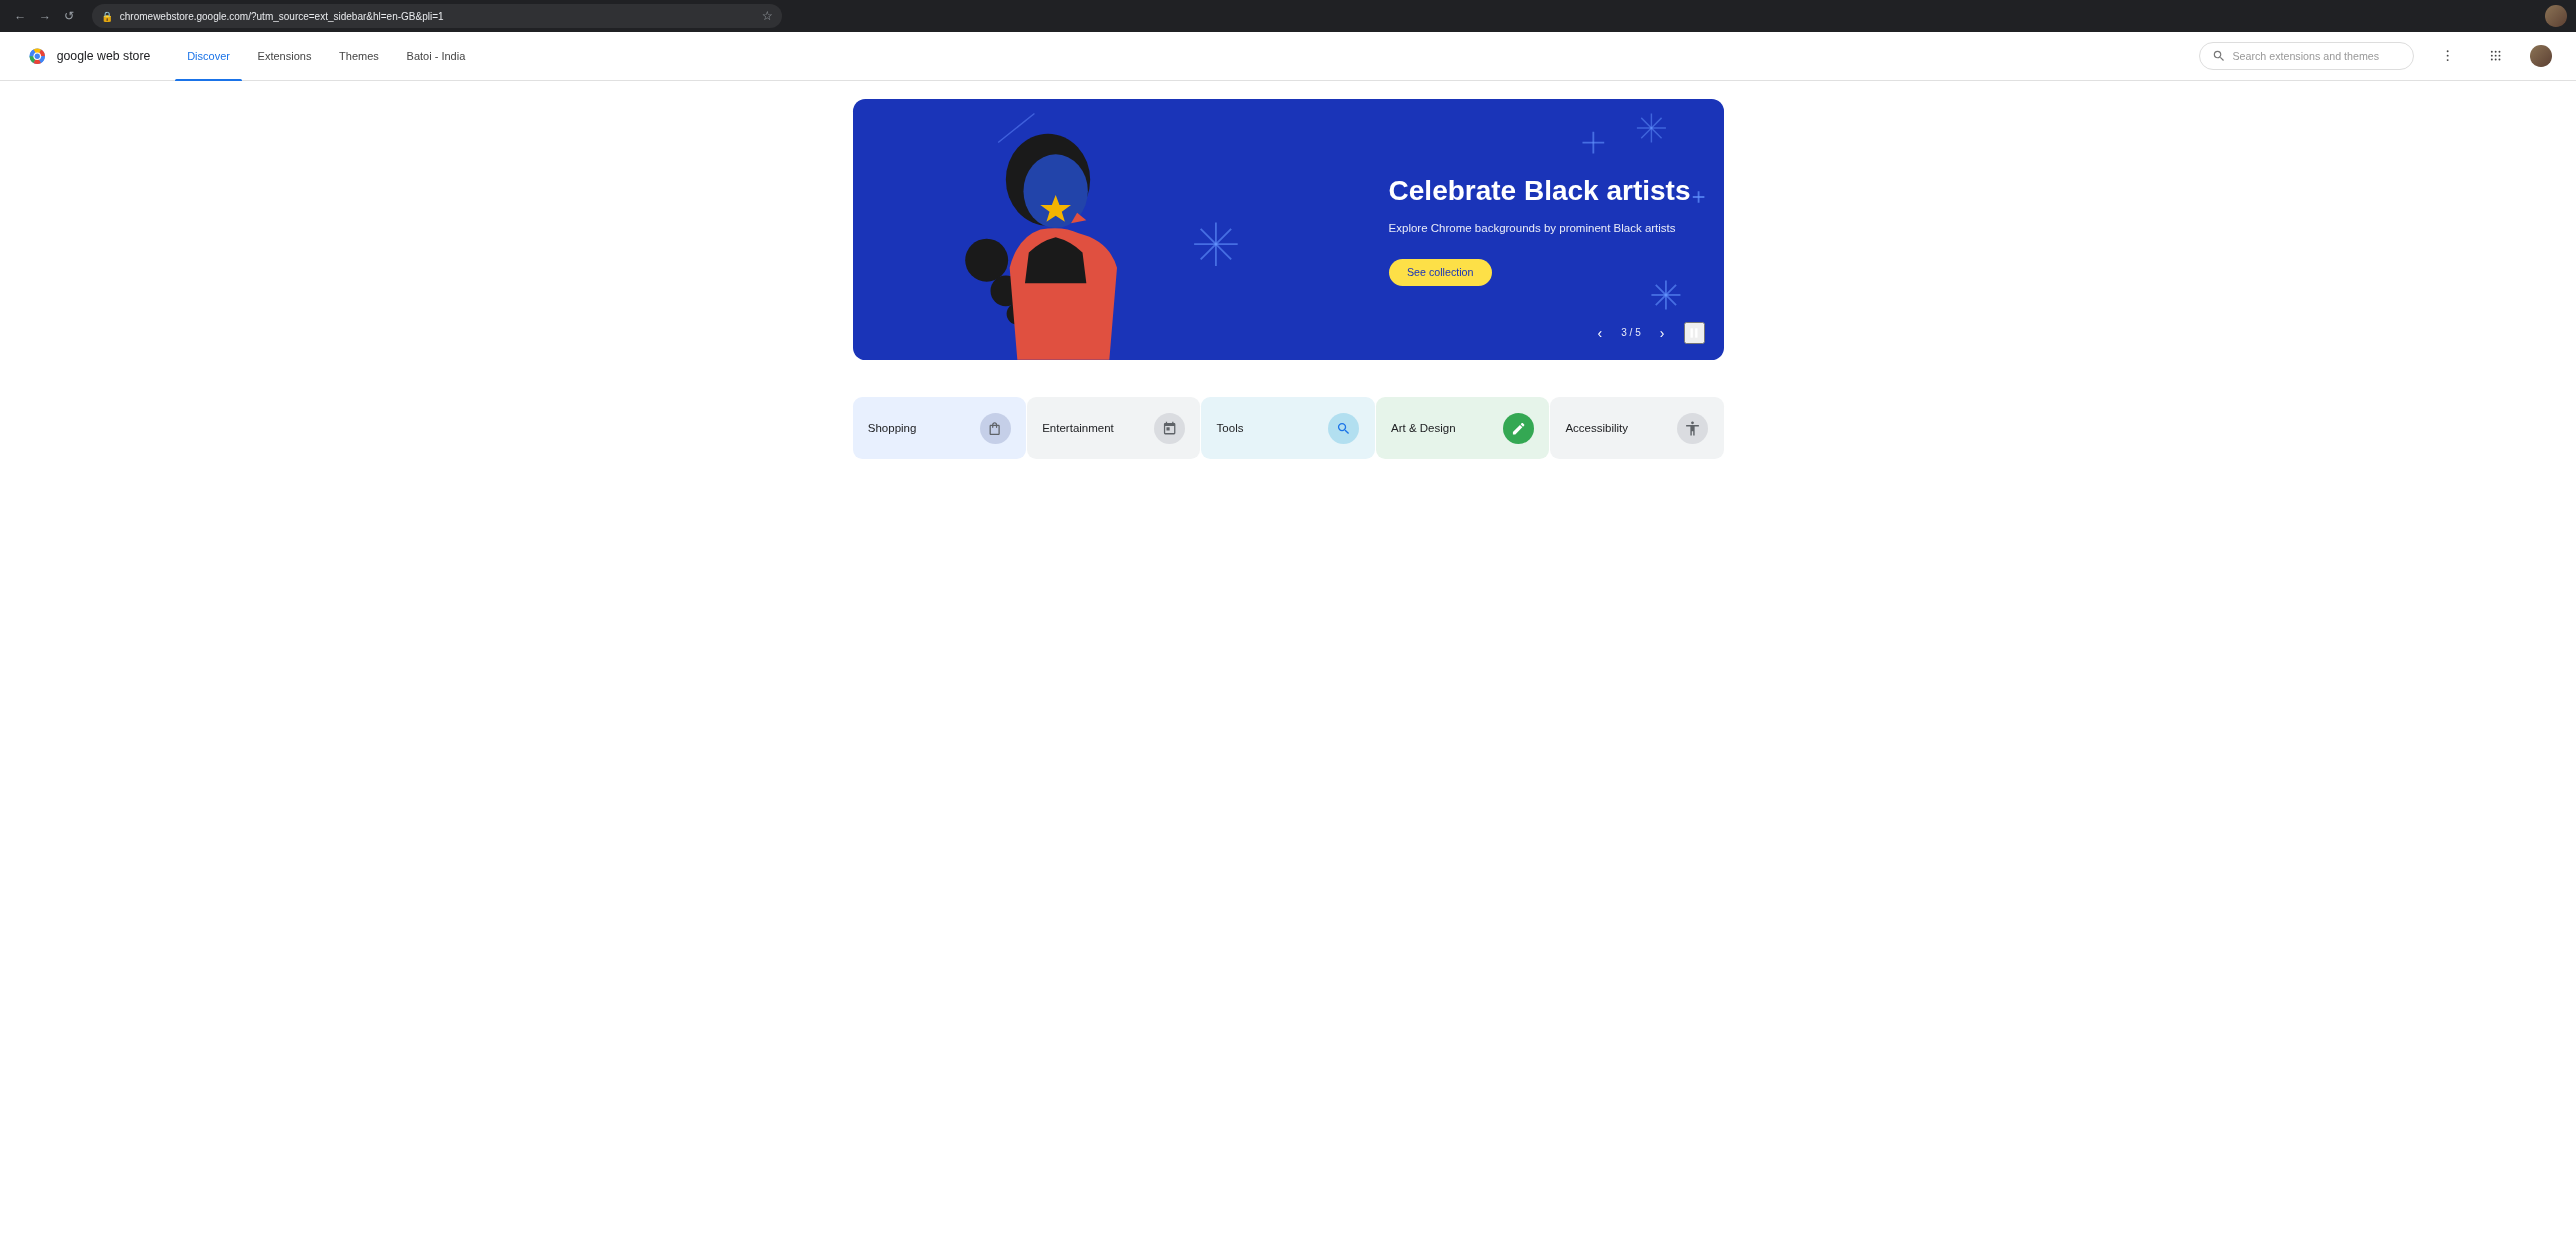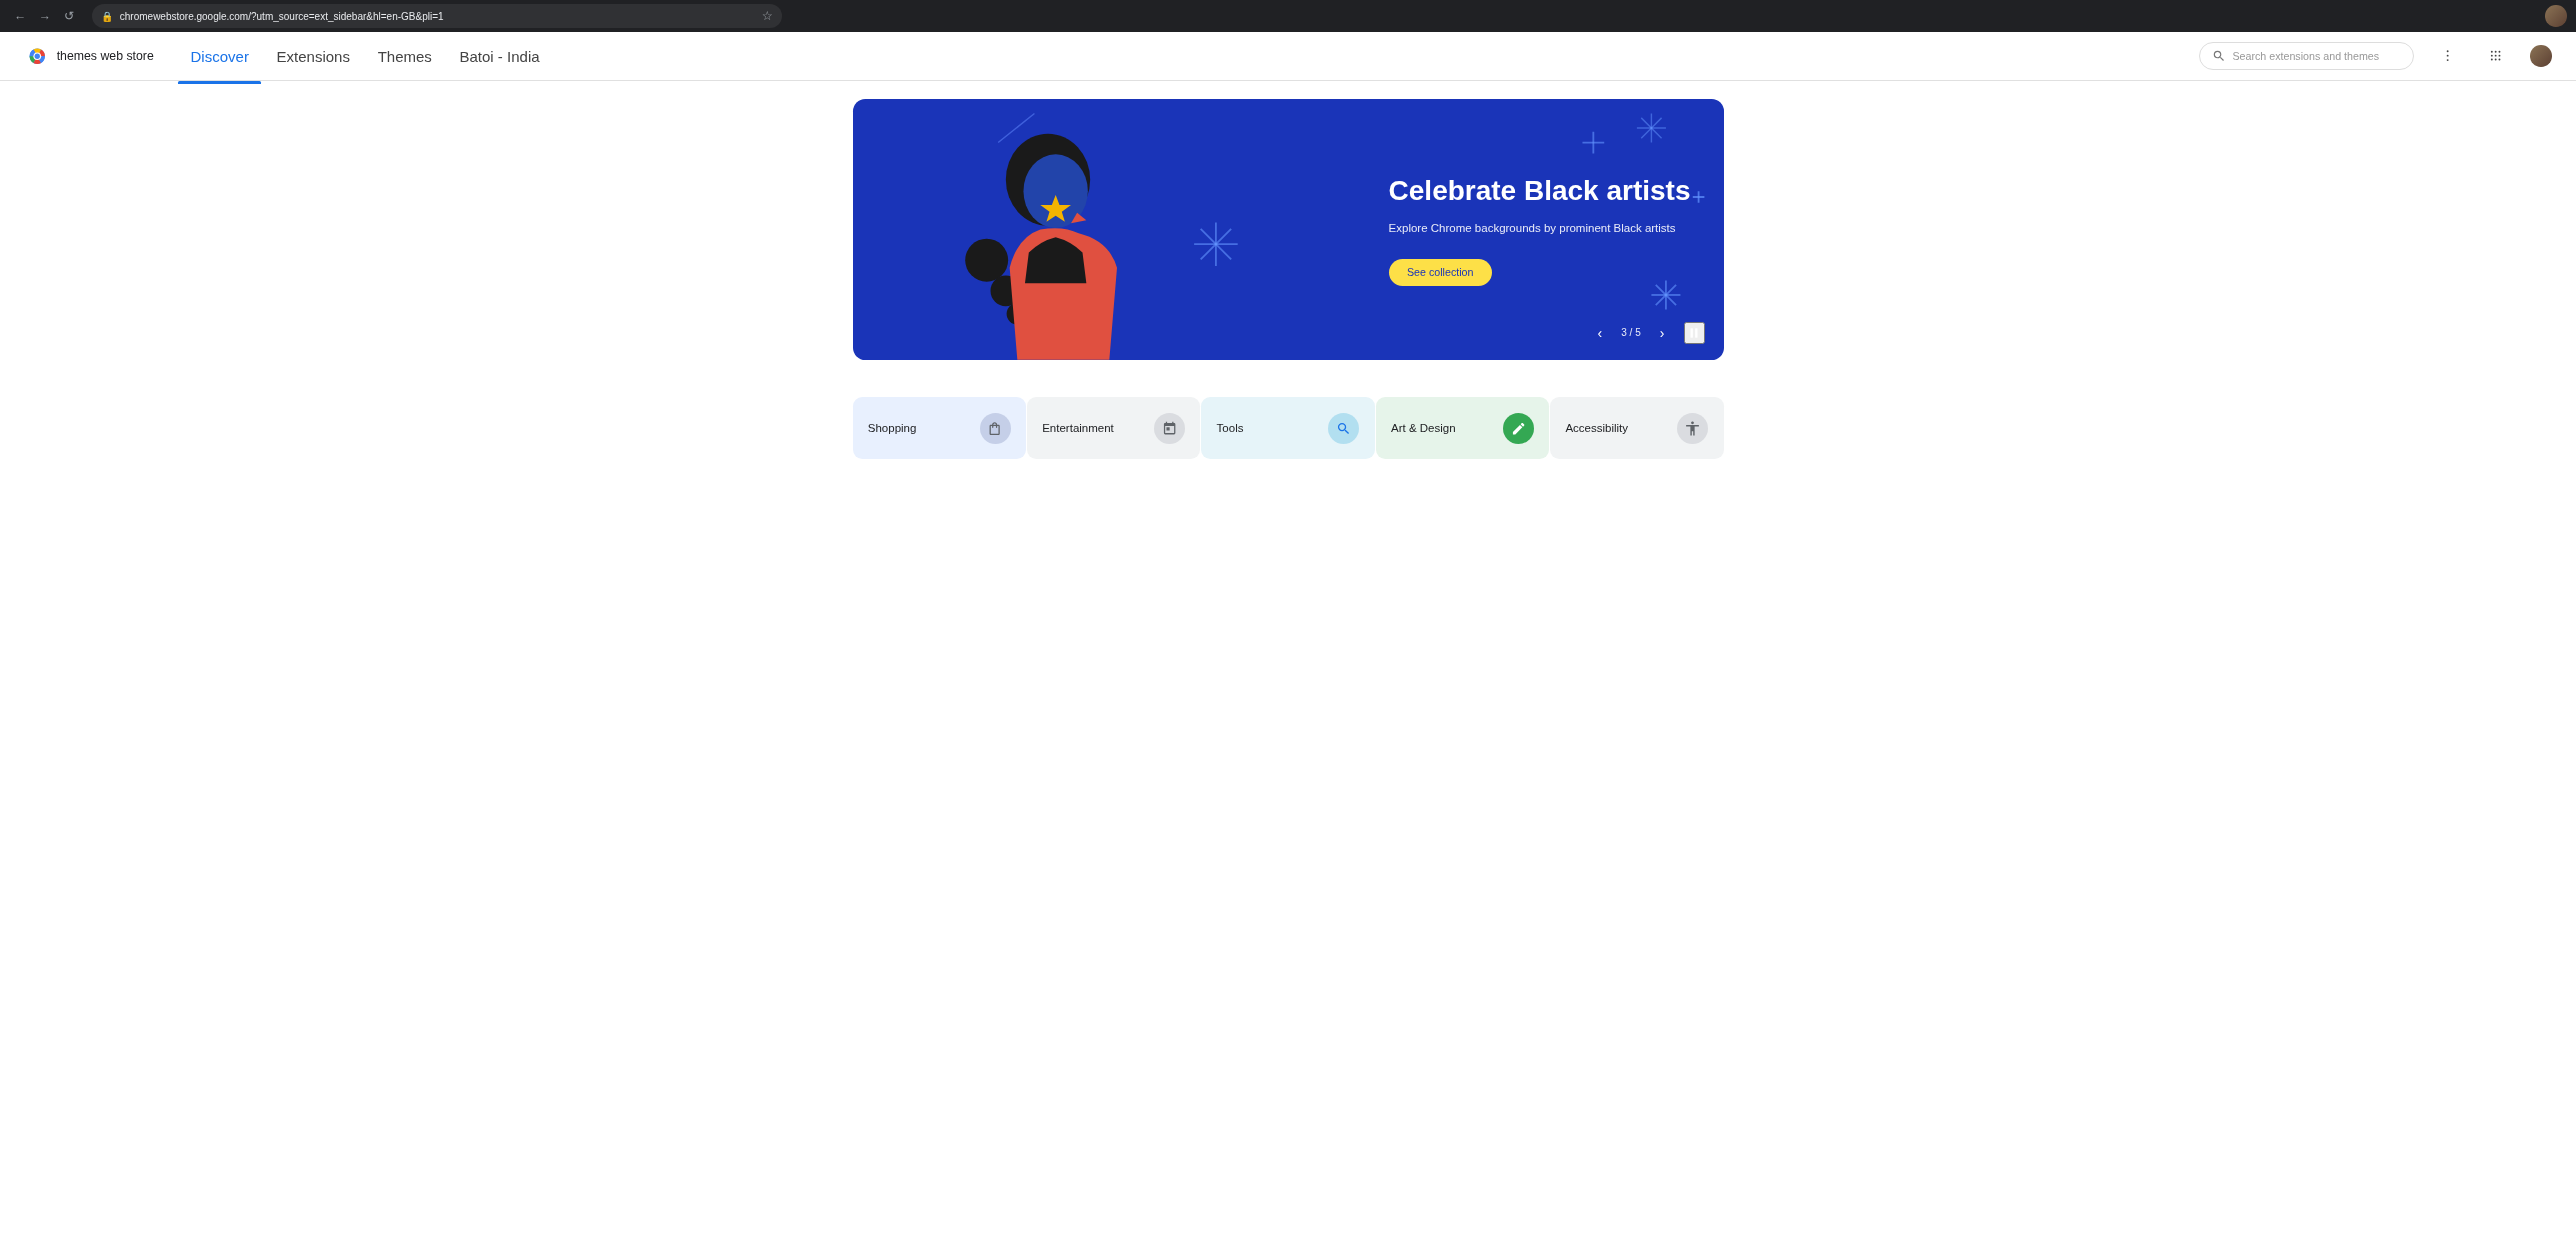--- a/index.html
+++ b/index.html
@@ -82,21 +82,21 @@
       font-weight: 400;
       white-space: nowrap;
     }
     .nav-links {
       display: flex;
       align-items: center;
       gap: 3.1px;
     }
     .nav-link {
       padding: 6.1px 12.3px;
-      font-size: 15px;
+      font-size: 11px;
       color: #444;
       text-decoration: none;
       cursor: pointer;
       border-radius: 3.1px;
       position: relative;
     }
     .nav-link.active {
       color: #1a73e8;
       font-weight: 500;
     }
@@ -311,21 +311,21 @@
       <path d="M16 16 L11 7.3 A10 10 0 0 0 6 16 Z" fill="#4285f4"></path>
 
       <path d="M16 16 L6 16 A10 10 0 0 0 11 24.7 Z" fill="#34a853"></path>
 
       <path d="M16 16 L11 24.7 A10 10 0 0 0 21 24.7 Z" fill="#ea4335"></path>
 
       <path d="M16 16 L21 24.7 A10 10 0 0 0 26 16 Z" fill="#4285f4"></path>
       <circle cx="16" cy="16" r="5" fill="white"></circle>
       <circle cx="16" cy="16" r="3.5" fill="#4285f4"></circle>
     </svg>
-    <span class="logo-text">themes web store</span>
+    <span class="logo-text">google web store</span>
   </div>
   <nav class="nav-links">
     <a class="nav-link active">Discover</a>
     <a class="nav-link">Extensions</a>
     <a class="nav-link">Themes</a>
     <a class="nav-link">Batoi - India</a>
   </nav>
   <div class="header-right">
     <div class="search-box">
       <svg width="14" height="14" viewBox="0 0 24 24">

